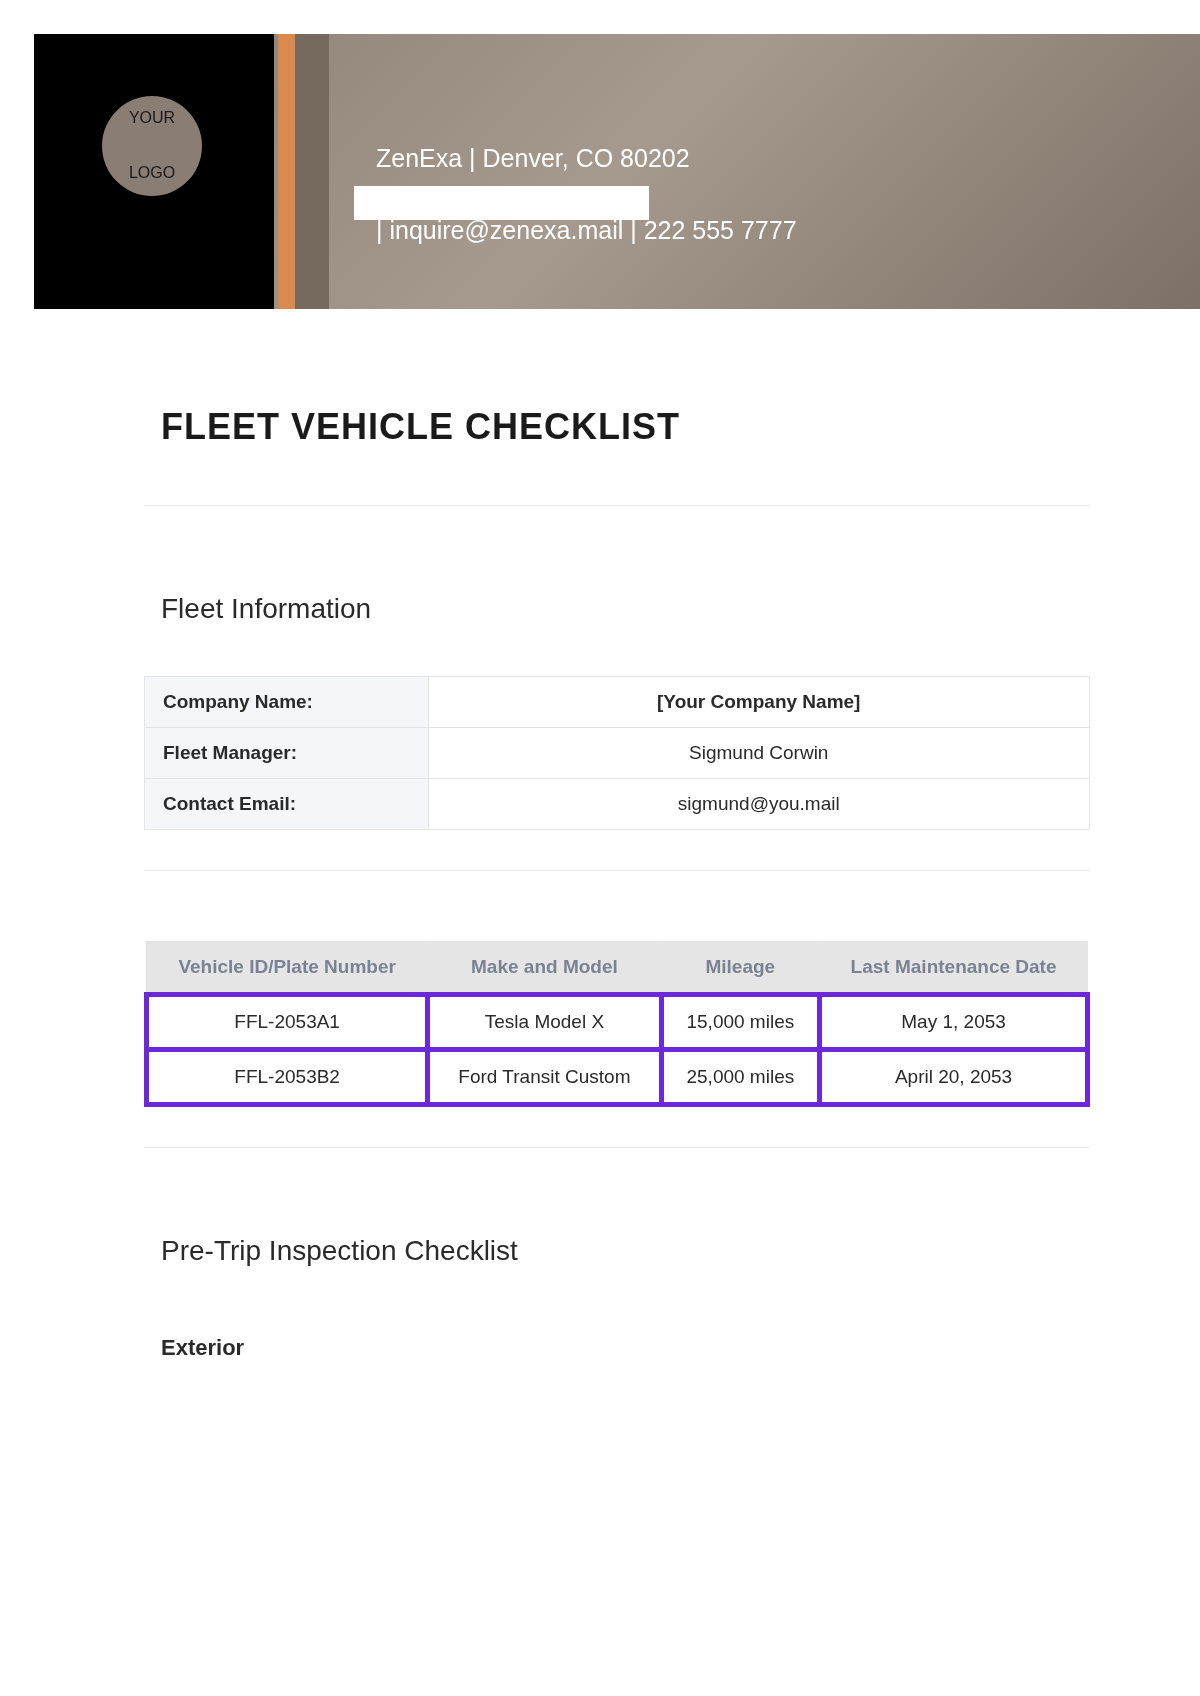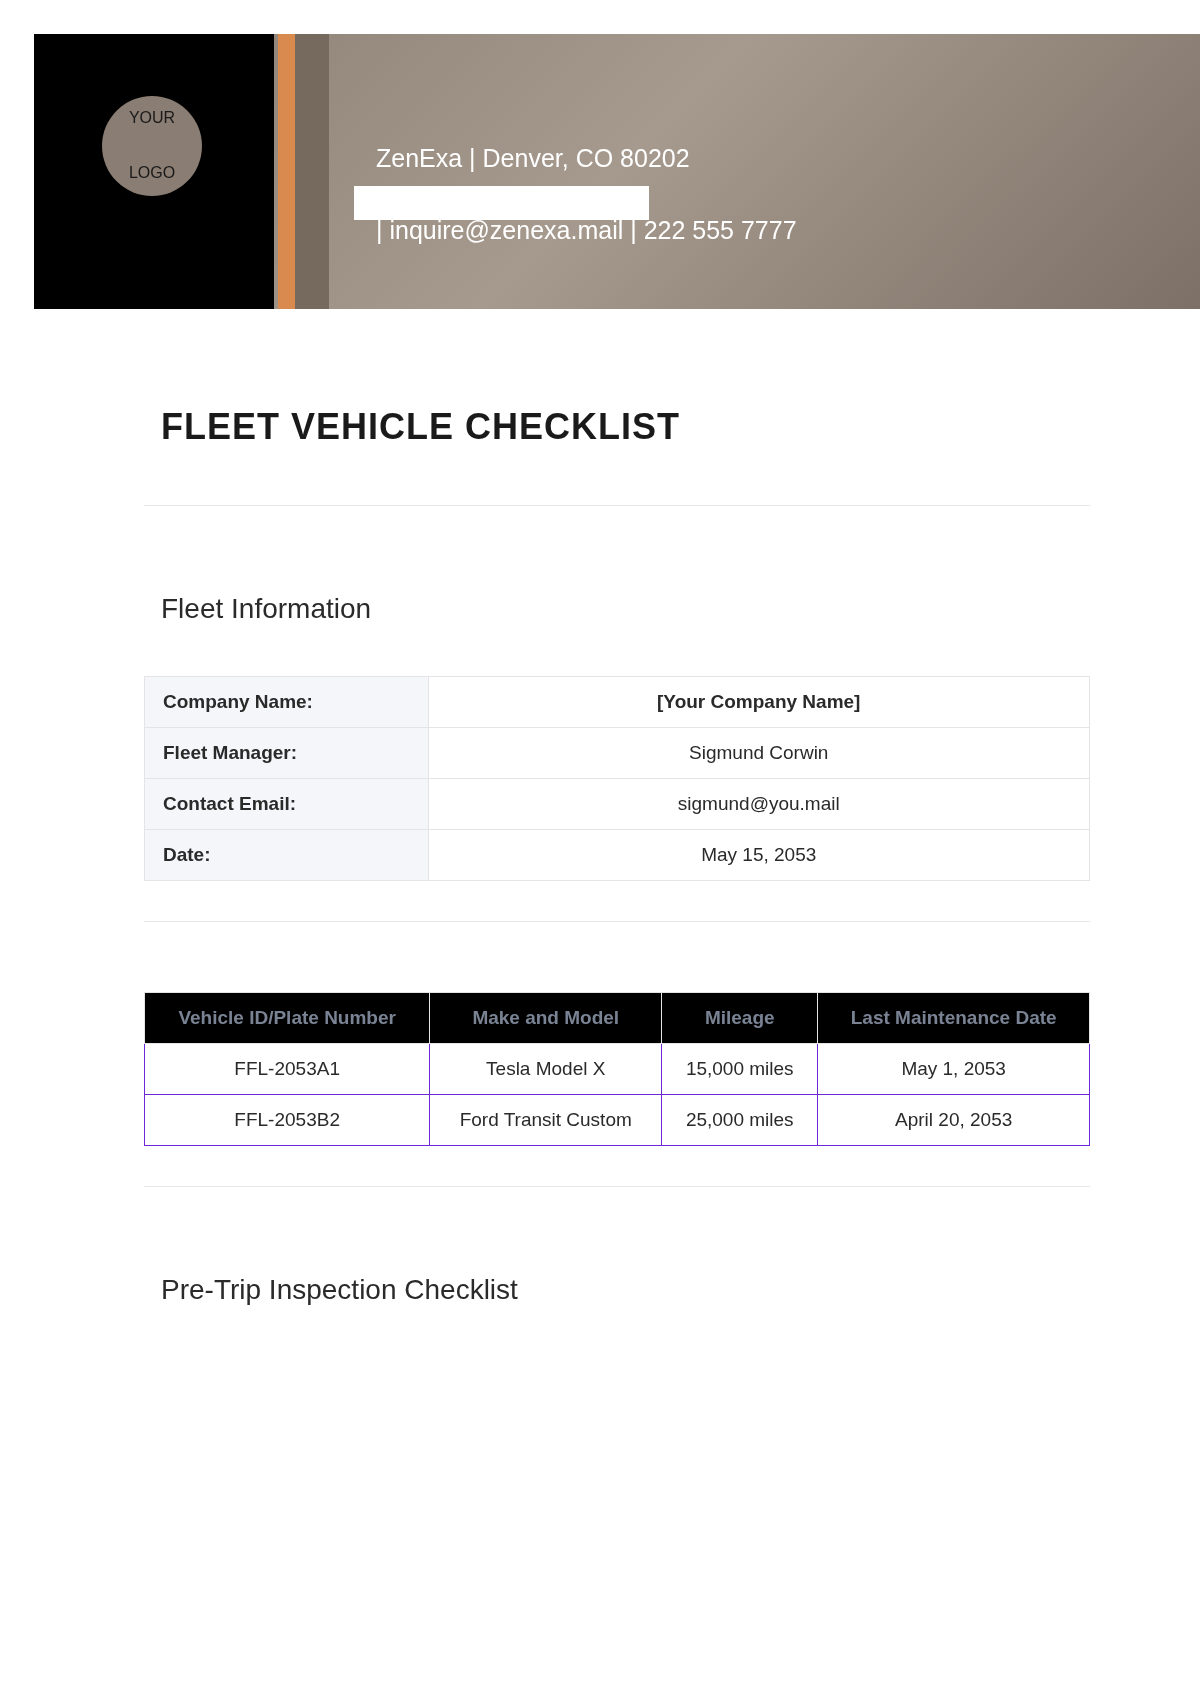--- a/index.html
+++ b/index.html
@@ -122,30 +122,30 @@
       font-weight: 700;
       text-align: left;
       width: 30%;
       color: #2a2a2a;
     }
     .info-table td {
       text-align: center;
       color: #2a2a2a;
     }
     .data-table th {
-      background: #000000;
+      background: #e5e5e5;
       border: 1px solid #e4e4e4;
       padding: 14px 12px;
       font-size: 19px;
       font-weight: 700;
       color: #7a8394;
       text-align: center;
     }
     .data-table td {
-      border: 1px solid #6d28d9;
+      border: 5px solid #6d28d9;
       padding: 14px 12px;
       font-size: 19px;
       text-align: center;
       color: #2a2a2a;
     }
   </style>
 </head>
 <body>
 
 <div class="header">
@@ -175,24 +175,20 @@
       <td><strong>[Your Company Name]</strong></td>
     </tr>
     <tr>
       <th>Fleet Manager:</th>
       <td>Sigmund Corwin</td>
     </tr>
     <tr>
       <th>Contact Email:</th>
       <td>sigmund@you.mail</td>
     </tr>
-    <tr>
-      <th>Date:</th>
-      <td>May 15, 2053</td>
-    </tr>
   </tbody>
     </table>
   <hr class="hr-thin">
 
   <table class="data-table">
     <tbody>
         <tr>
       <th>Vehicle ID/Plate Number</th>
       <th>Make and Model</th>
       <th>Mileage</th>
@@ -208,13 +204,14 @@
       <td>FFL-2053B2</td>
       <td>Ford Transit Custom</td>
       <td>25,000 miles</td>
       <td>April 20, 2053</td>
     </tr>
   </tbody>
     </table>
   <hr class="hr-thin">
 
   <h2 class="section-title">Pre-Trip Inspection Checklist</h2>
+  <h3 class="subsection-title">Exterior</h3>
 </div>
 
 </body></html>

